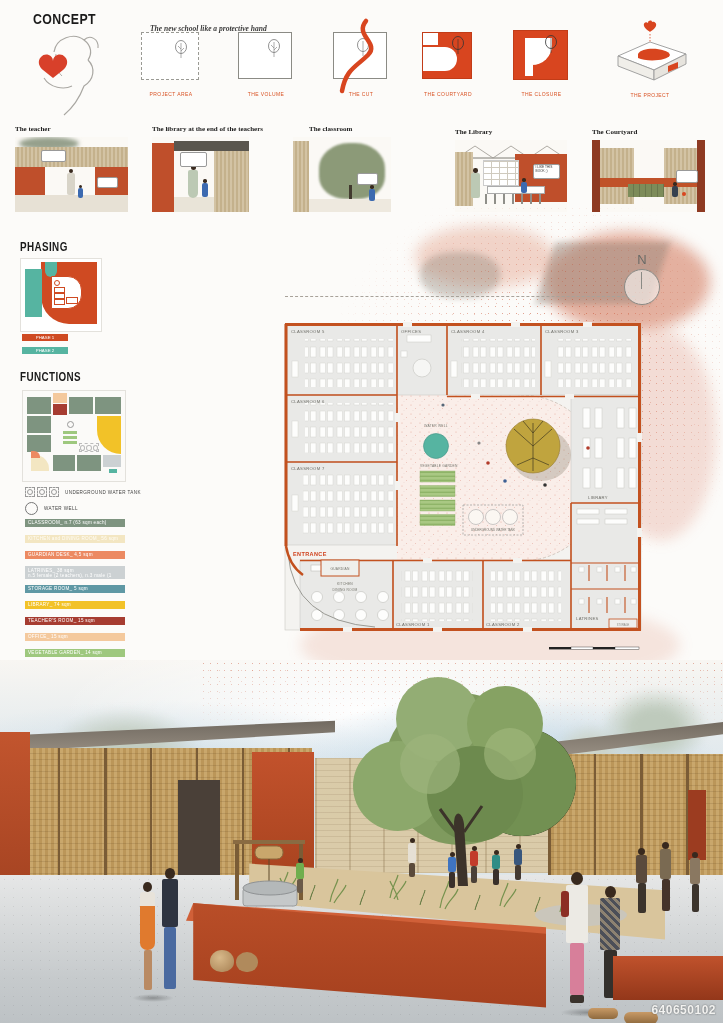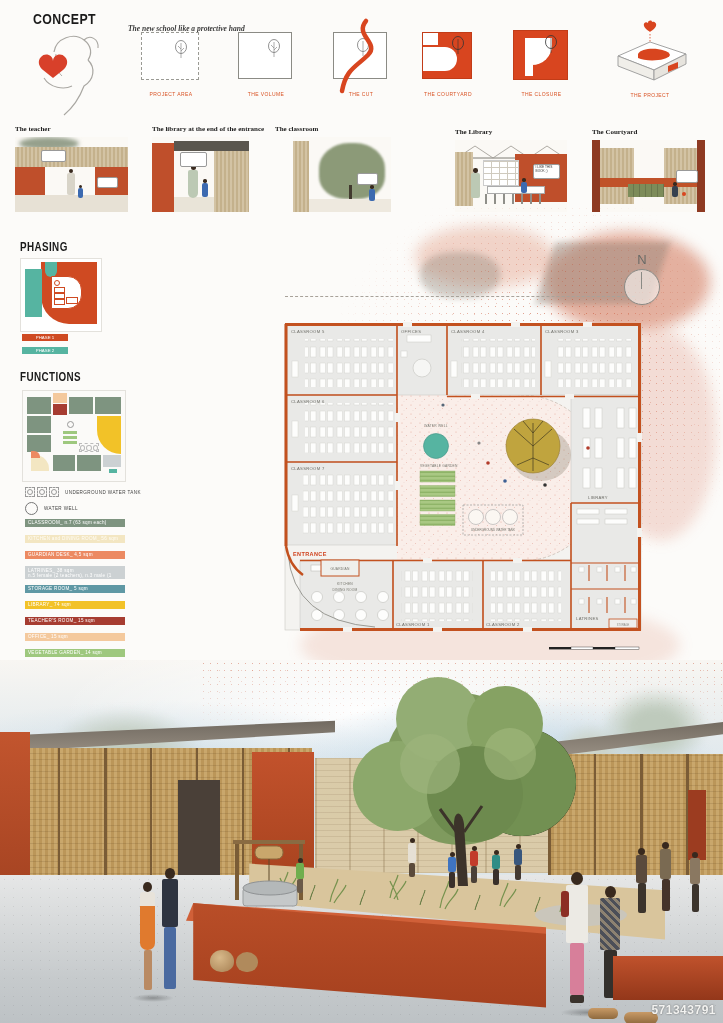--- a/index.html
+++ b/index.html
@@ -4,21 +4,21 @@
 <style>
   html,body{margin:0;padding:0;background:#e8e8e8;}
   .board{position:relative;width:723px;height:1023px;background:#fcfbf9;overflow:hidden;
          font-family:"Liberation Sans",sans-serif;}
   .abs{position:absolute;}
   
   .sec-title{font-weight:700;font-size:15px;letter-spacing:.5px;color:#1a1a1a;
              transform:scaleX(.82);transform-origin:left;}
   .sec-title.small{font-size:12px;}
   .subtitle{font-family:"Liberation Serif",serif;font-style:italic;font-weight:700;
-            font-size:7.5px;color:#3a3a3a;}
+            font-size:7.5px;color:#3a3a3a;margin-left:22px;}
   .step-label{font-size:5px;letter-spacing:.4px;color:#d95426;text-align:center;width:100%;}
   .vig-label{font-family:"Liberation Serif",serif;font-weight:700;font-size:7px;color:#222;}
   
   .cbox{box-sizing:border-box;background:#fff;}
   .dashed{border:1px dashed #9a9a94;}
   .solid{border:1px solid #8b8b85;}
   .redbox{background:#d8451f;border:1px solid #c23c18;}
   
   .v{position:absolute;overflow:hidden;background:#fbf9f5;}
   .weave{background:repeating-linear-gradient(90deg,#d3c3a4 0 2px,#c4b18c 2px 4px);}
@@ -155,38 +155,38 @@
         <div class="pt" style="width:8px;height:22px;background:#d8d4c8;"></div>
     </div>
     <div class="person" style="left:63px;top:48px;">
       <div class="ph" style="width:3px;height:3px;"></div>
         <div class="pt" style="width:5px;height:10px;background:#3c6ab0;"></div>
     </div>
     <div class="bubble" style="left:26px;top:13px;width:20px;height:8px;"></div>
     <div class="bubble" style="left:82px;top:40px;width:16px;height:7px;"></div>
   </div>
 
-  <div class="abs vig-label" style="left:152px;top:125px;">The library at the end of the entrance</div>
+  <div class="abs vig-label" style="left:152px;top:125px;">The library at the end of the teachers</div>
   <div class="v" style="left:152px;top:137px;width:97px;height:75px;">
     <div class="abs" style="left:0;top:6px;width:22px;height:69px;background:#bf4f2b;"></div>
     <div class="abs" style="left:22px;top:4px;width:75px;height:10px;background:#5a564e;"></div>
     <div class="abs weave" style="left:62px;top:14px;width:35px;height:61px;"></div>
     <div class="abs" style="left:22px;top:60px;width:40px;height:15px;background:#e9e4d8;"></div>
     <div class="person" style="left:36px;top:28px;">
       <div class="ph" style="width:5px;height:5px;"></div>
         <div class="pt" style="width:10px;height:28px;background:#bcc9b4;border-radius:2px 2px 5px 5px;"></div>
     </div>
     <div class="person" style="left:50px;top:42px;">
       <div class="ph" style="width:3.5px;height:3.5px;"></div>
         <div class="pt" style="width:6px;height:14px;background:#3c6ab0;"></div>
     </div>
     <div class="bubble" style="left:28px;top:15px;width:22px;height:11px;"></div>
   </div>
 
-  <div class="abs vig-label" style="left:275px;top:125px;">The classroom</div>
+  <div class="abs vig-label" style="left:309px;top:125px;">The classroom</div>
   <div class="v" style="left:293px;top:137px;width:98px;height:75px;">
     <div class="abs weave" style="left:0;top:4px;width:16px;height:71px;"></div>
     <div class="abs" style="left:26px;top:6px;width:66px;height:56px;background:#8c9a78;border-radius:45% 45% 40% 40%;filter:blur(1px);"></div>
     <div class="abs" style="left:56px;top:48px;width:3px;height:18px;background:#413a2e;"></div>
     <div class="abs" style="left:16px;top:62px;width:82px;height:13px;background:#eee9df;"></div>
     <div class="person" style="left:76px;top:48px;">
       <div class="ph" style="width:3.5px;height:3.5px;"></div>
         <div class="pt" style="width:6px;height:12px;background:#3c6ab0;"></div>
     </div>
     <div class="bubble" style="left:64px;top:36px;width:16px;height:8px;"></div>
@@ -695,16 +695,16 @@
         <div class="pb" style="width:7px;height:28px;background:#3c342c;"></div>
     </div>
 
     <div class="abs" style="left:210px;top:290px;width:24px;height:22px;background:radial-gradient(circle at 40% 35%,#d8b98a,#a67f52);border-radius:50% 50% 46% 46%;"></div>
     <div class="abs" style="left:236px;top:292px;width:22px;height:20px;background:radial-gradient(circle at 40% 35%,#d3b384,#9e774c;);border-radius:50% 50% 46% 46%;background-color:#b08a5c;"></div>
     <div class="abs" style="left:588px;top:348px;width:30px;height:11px;background:linear-gradient(#c89a66,#8f6a3e);border-radius:5px;"></div>
     <div class="abs" style="left:624px;top:352px;width:34px;height:12px;background:linear-gradient(#c89a66,#8f6a3e);border-radius:6px;"></div>
 
     <div class="abs" style="left:613px;top:296px;width:110px;height:44px;background:linear-gradient(#c0522c,#93371a);"></div>
 
-    <div class="abs board-id" style="right:7px;bottom:6px;">571343791</div>
+    <div class="abs board-id" style="right:7px;bottom:6px;">640650102</div>
   </div>
 
 </div>
 
 </body></html>

